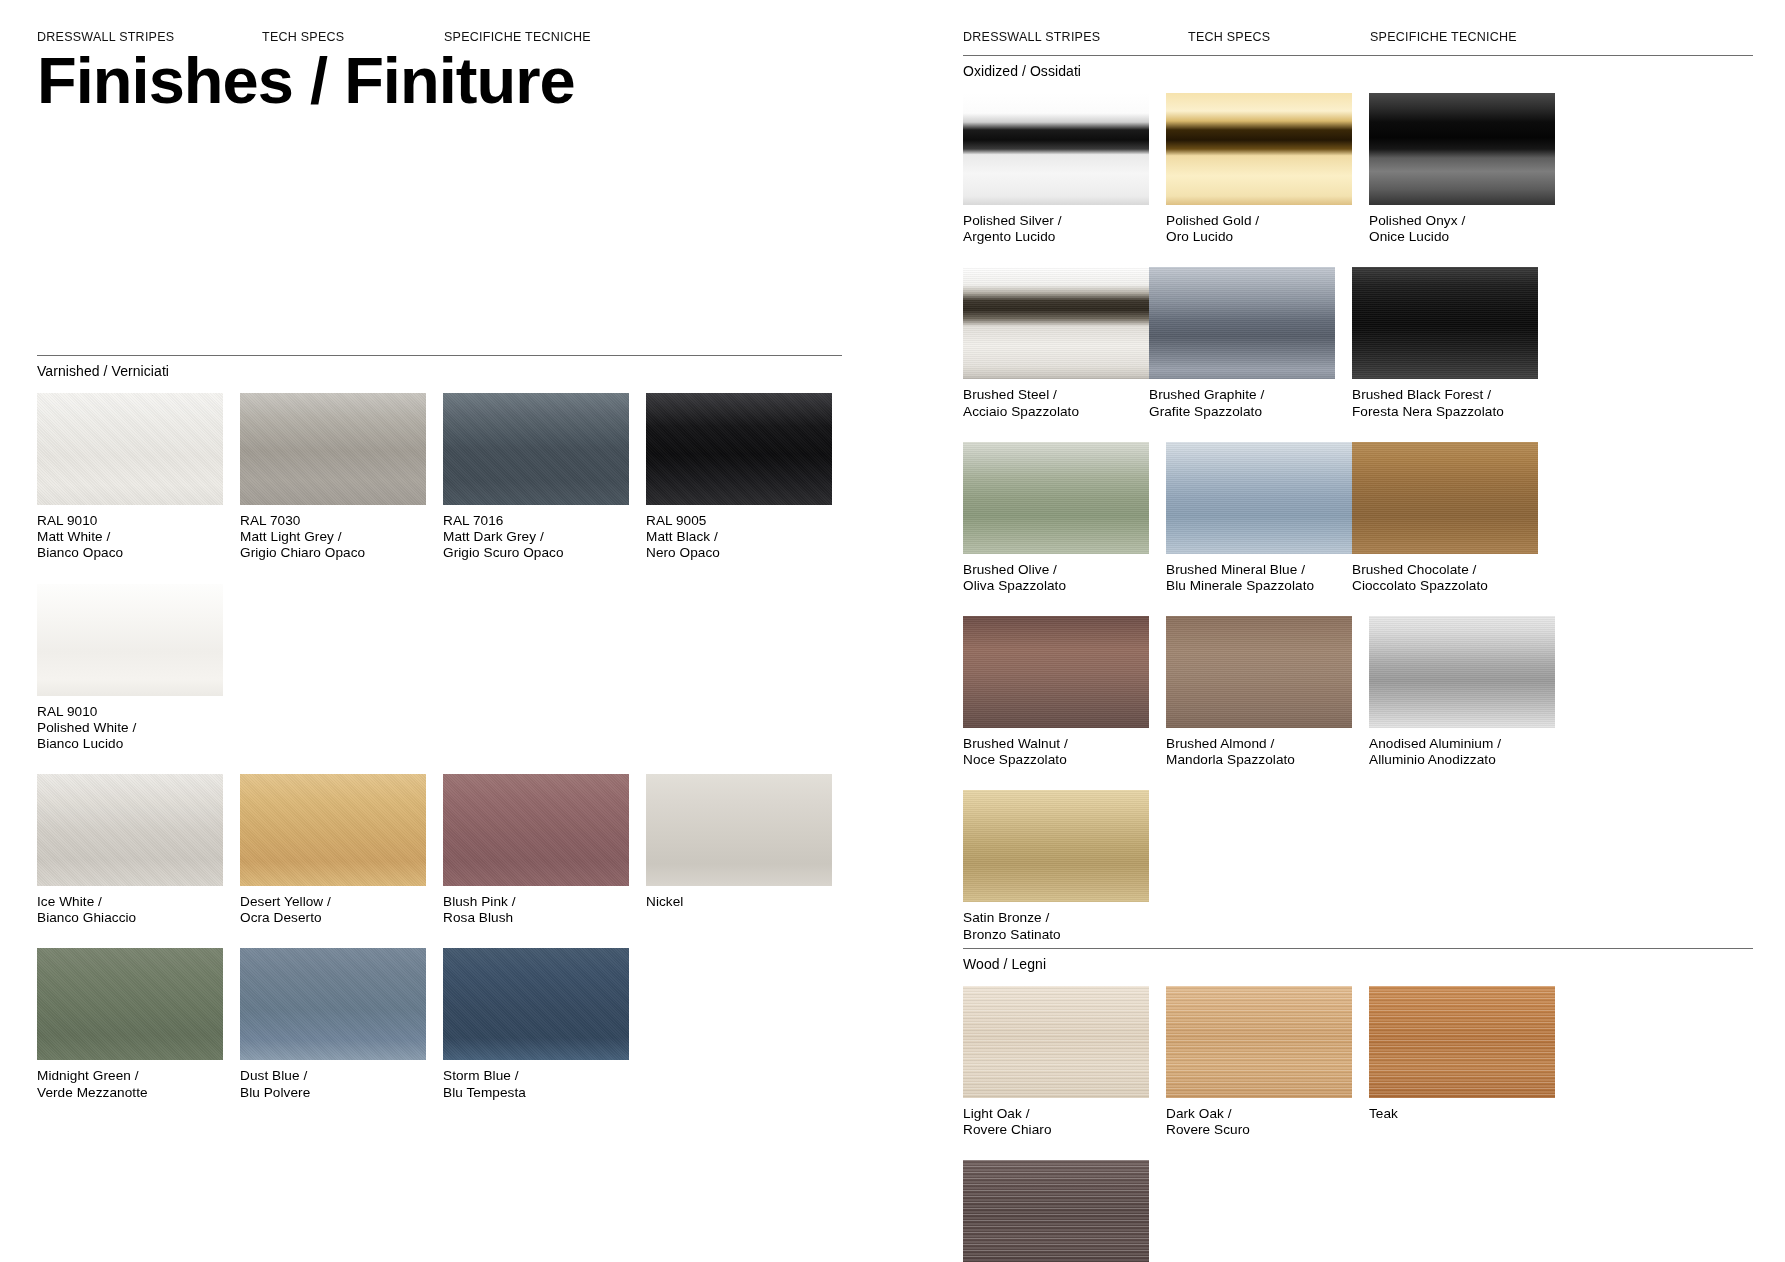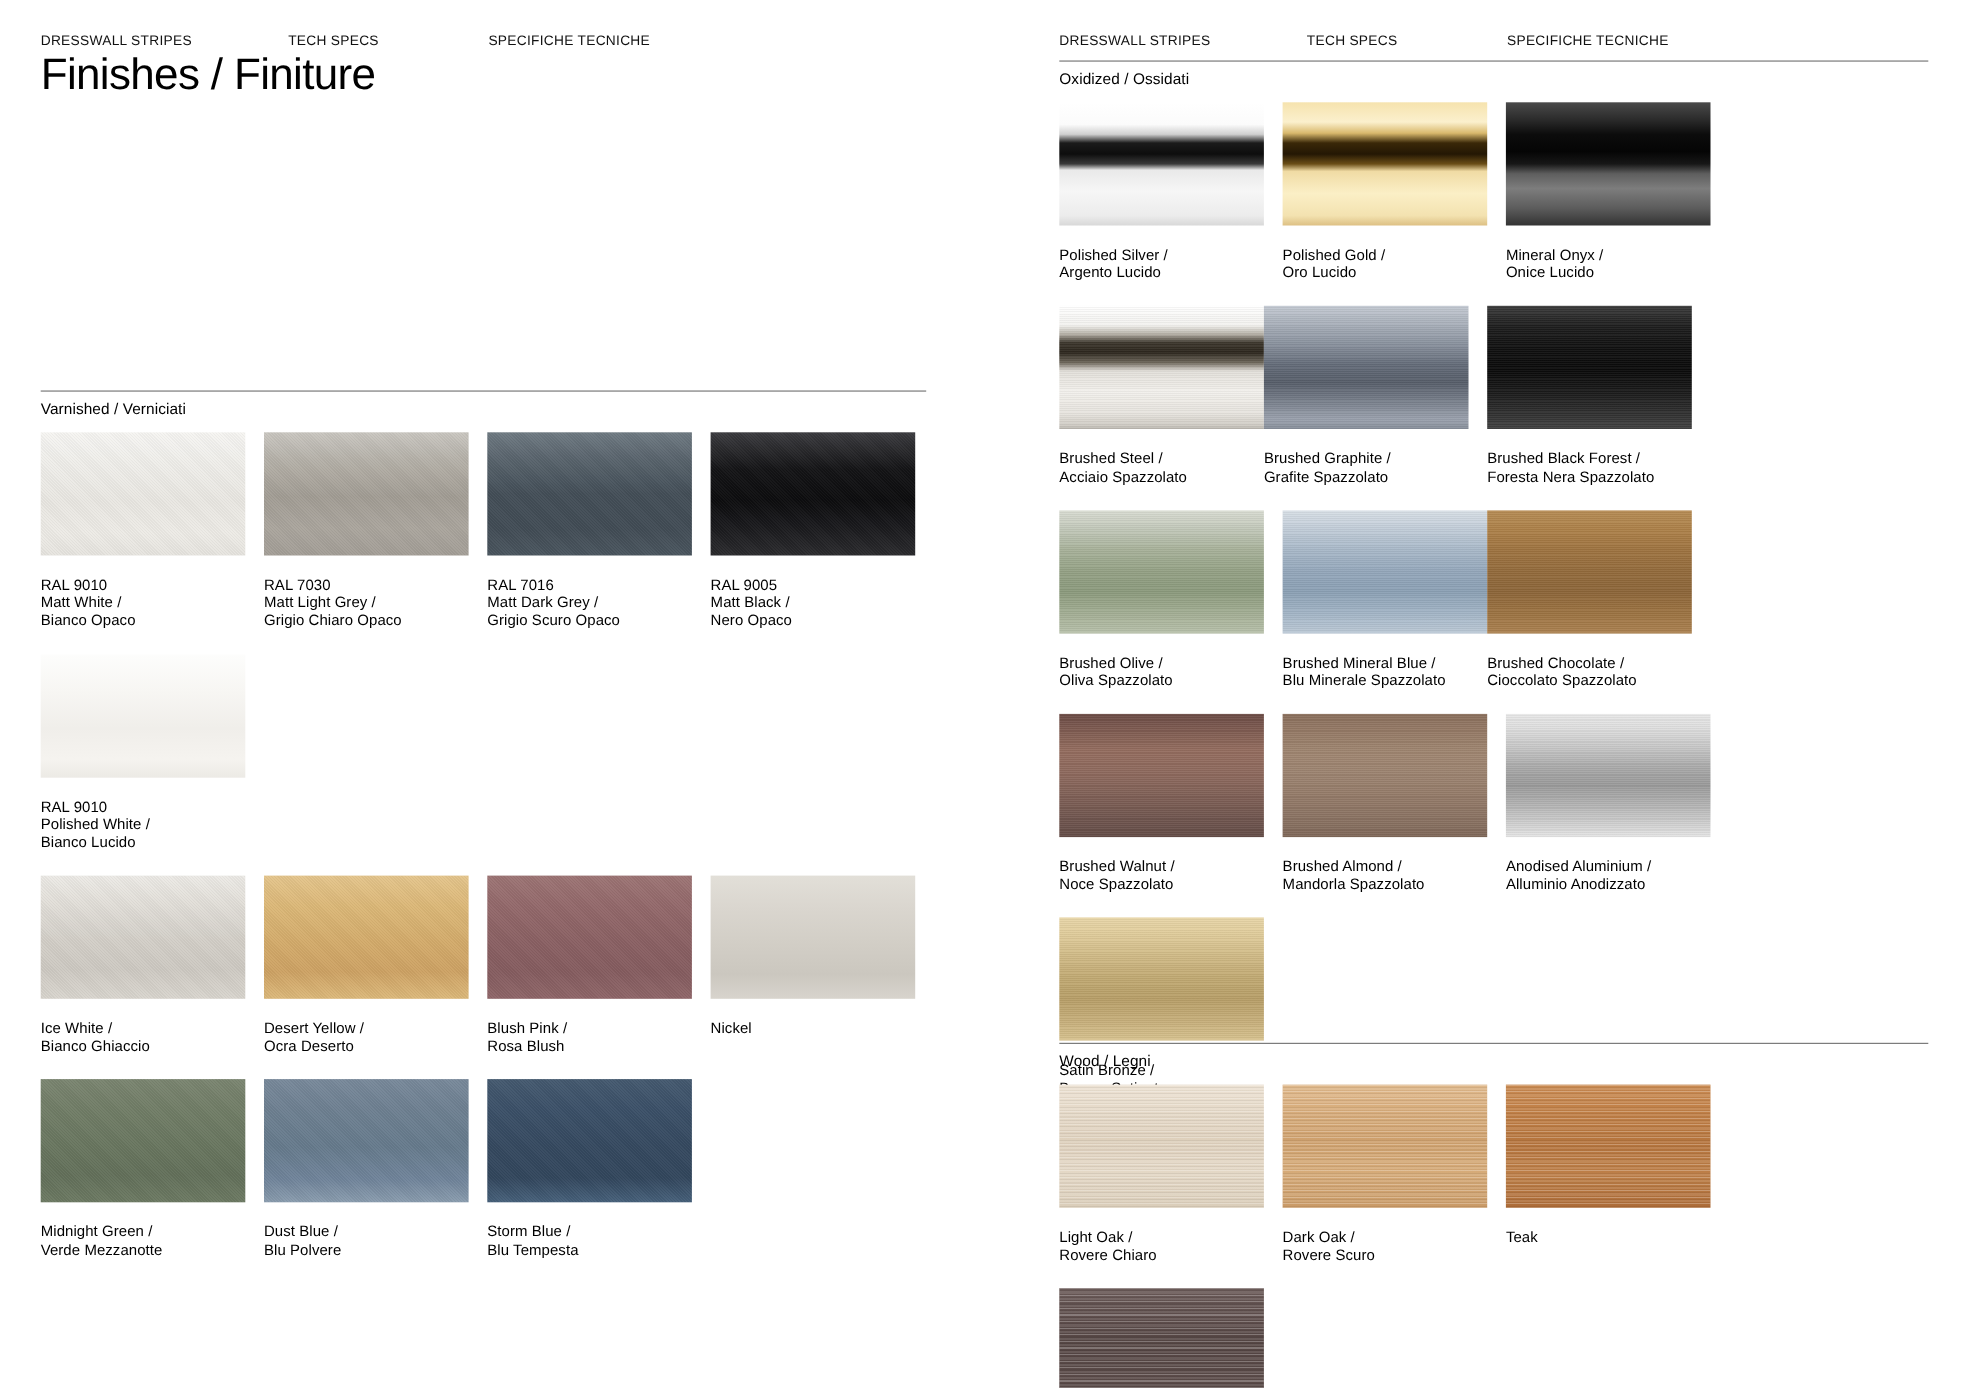--- a/index.html
+++ b/index.html
@@ -26,21 +26,21 @@
     white-space:nowrap;color:#111;
   }
   .rh1{left:0;}
   .rh2{left:205px;margin-left:20px;}
   .rh3{left:407px;}
 
   
   .title{
     margin:0;padding:0;
     position:absolute;left:0;top:48px;
-    font-size:40px;font-weight:400;letter-spacing:-0.015em;
+    font-size:65px;font-weight:700;letter-spacing:-0.015em;
     line-height:1.0;white-space:nowrap;
   }
 
   
   .section{position:absolute;left:0;width:100%;}
   .rule{border-top:1.6px solid #6e6e6e;width:100%;height:0;}
   .section-title{
     font-size:14px;font-weight:400;letter-spacing:0.005em;
     padding-top:7px;padding-bottom:0;white-space:nowrap;
   }
@@ -48,21 +48,21 @@
   
   .grid{display:flex;flex-wrap:wrap;}
   .cell{width:186px;margin-right:17px;margin-bottom:22px;}
   .cell:nth-child(4n){margin-right:0;}
   .sw{
     width:186px;height:112px;display:block;
     position:relative;overflow:hidden;
   }
   .cap{
     font-size:13.6px;line-height:1.19;
-    padding-top:19px;white-space:pre-line;letter-spacing:0.005em;
+    padding-top:8px;white-space:pre-line;letter-spacing:0.005em;
   }
 
   
   .grain:after{
     content:"";position:absolute;inset:0;
     background-image:repeating-linear-gradient(
       to bottom,
       rgba(255,255,255,0.30) 0px,
       rgba(255,255,255,0.30) 1px,
       rgba(0,0,0,0.00) 1px,
@@ -223,21 +223,21 @@
 
 
         <div class="cell">
           <div class="sw" style="background:linear-gradient(to bottom,#f6e3ae 0%,#fbf0cd 16%,#d9b96d 25%,#3a2808 33%,#241704 42%,#6a4d16 50%,#f0dba4 56%,#fbefc6 74%,#f3e2b0 92%,#ddc084 100%);"></div>
           <div class="cap">Polished Gold /
 Oro Lucido</div>
         </div>
 
         <div class="cell">
           <div class="sw" style="background:linear-gradient(to bottom,#4a4a4a 0%,#2b2b2b 14%,#0c0c0c 26%,#050505 40%,#171717 50%,#5e5e5e 58%,#7d7d7d 70%,#5c5c5c 86%,#333333 100%);"></div>
-          <div class="cap">Mineral Onyx /
+          <div class="cap">Polished Onyx /
 Onice Lucido</div>
         </div>
 
         <div class="cell">
           <div class="sw brush" style="background:linear-gradient(to bottom,#ffffff 0%,#f2f1ee 16%,#b5b0a6 23%,#3b352b 30%,#2c261d 38%,#6d665a 46%,#e3e0da 53%,#f2f0ec 70%,#e6e3dd 88%,#cfcbc4 97%,#b9b5ae 100%);"></div>
           <div class="cap">Brushed Steel /
 Acciaio Spazzolato</div>
         </div>
 
         <div class="cell">

